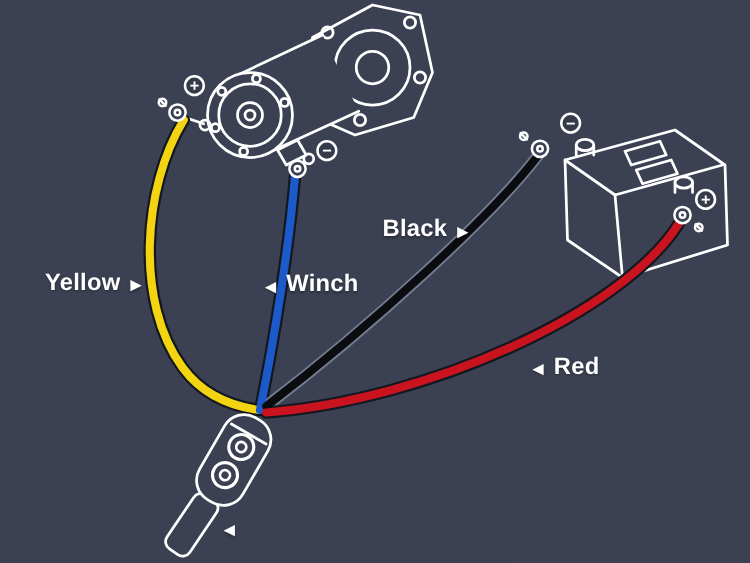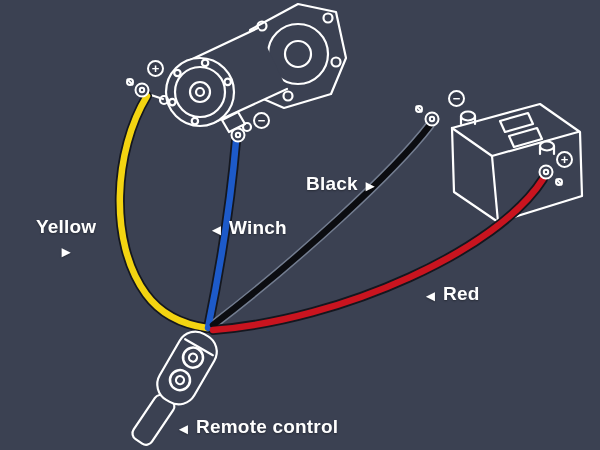--- a/index.html
+++ b/index.html
@@ -131,21 +131,21 @@
     <span>−</span>
   </div>
   <div class="term" style="left:448px; top:90px;">
     <span>−</span>
   </div>
   <div class="term" style="left:556px; top:151px;">
     <span>+</span>
   </div>
 
 
-  <div class="label" style="left:36px; top:216px;flex-direction:column;">
+  <div class="label" style="left:36px; top:216px;">
     <span>Yellow</span>
     <span class="arrow">►</span>
   </div>
 
   <div class="label" style="left:209px; top:217px;">
     <span class="arrow">◄</span>
     <span>Winch</span>
   </div>
 
   <div class="label" style="left:306px; top:173px;text-align:center;">
@@ -153,16 +153,15 @@
     <span class="arrow">►</span>
   </div>
 
   <div class="label" style="left:423px; top:283px;">
     <span class="arrow">◄</span>
     <span>Red</span>
   </div>
 
   <div class="label" style="left:176px; top:416px;">
     <span class="arrow">◄</span>
-    <span>Remote control</span>
   </div>
 
 </div>
 
 </body></html>

